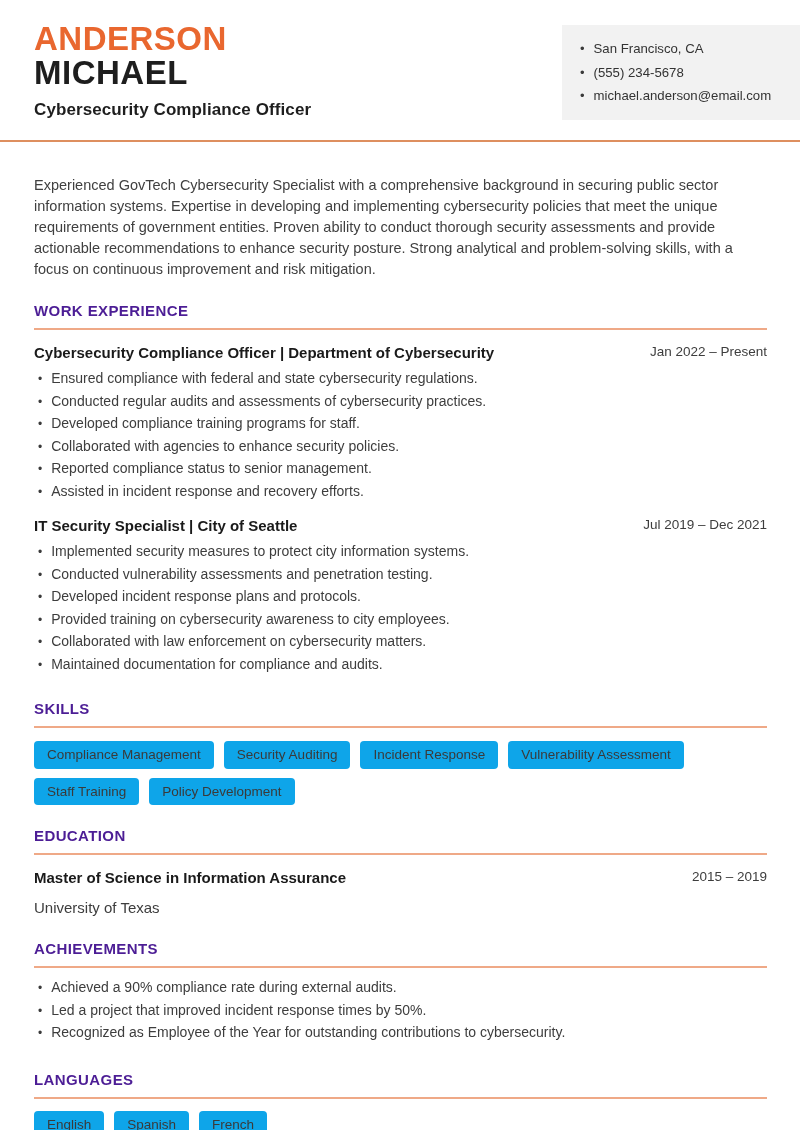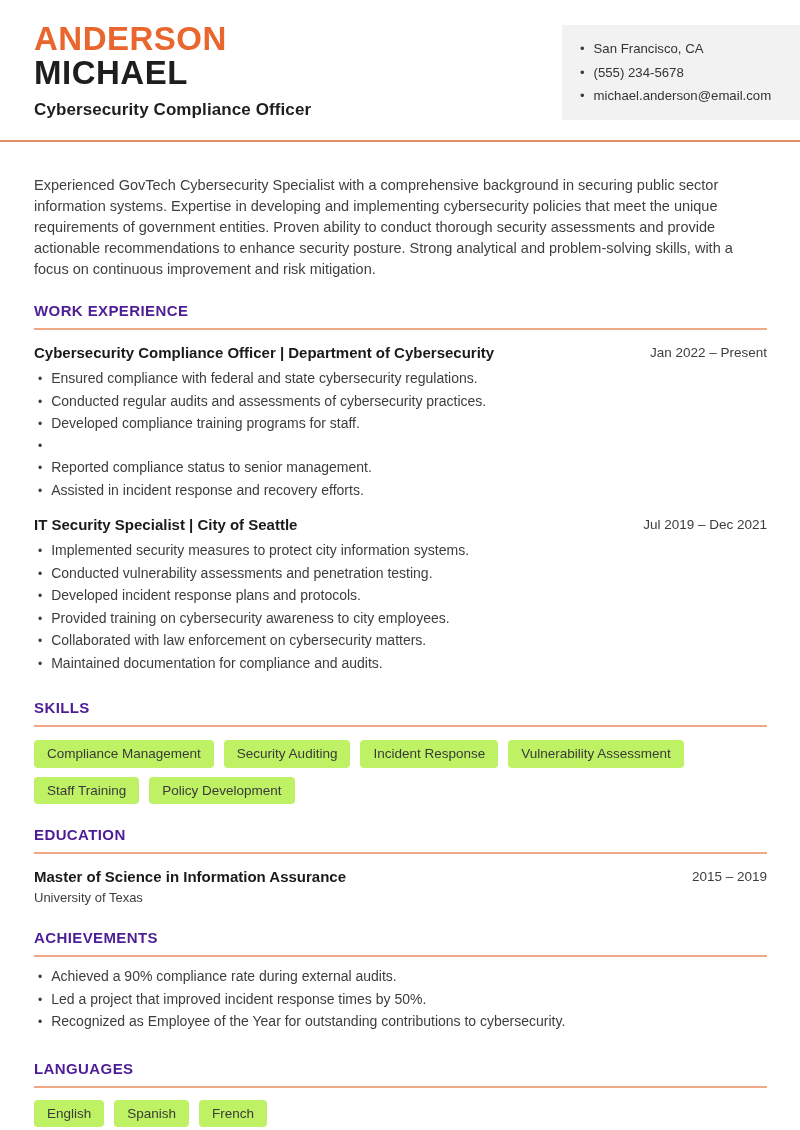--- a/index.html
+++ b/index.html
@@ -18,30 +18,30 @@
   .contact-item .dot, .bullet-li .dot { margin-right:9px; font-size:13px; color:#3a3a3a; }
   .top-divider { height:2px; background:#DE8F5F; margin-top:20px; }
   .main { padding:0 33px 0 34px; }
   .summary { margin-top:33px; font-size:14.5px; line-height:21px; color:#404040; }
   .section { margin-top:24px; }
   .section.tight { margin-top:22px; }
   .section-title {
     font-size:15px; font-weight:bold; color:#4c1d95; letter-spacing:0.4px;
     padding-bottom:9px; border-bottom:2px solid #EFA987;
   }
-  .entry-head { display:flex; justify-content:space-between; align-items:center; margin-top:14px; }
+  .entry-head { display:flex; justify-content:space-between; align-items:flex-start; margin-top:14px; }
   .entry-title { font-size:15px; font-weight:bold; color:#1a1a1a; }
   .entry-dates { font-size:13.5px; color:#3d3d3d; white-space:nowrap; }
   ul.bullets { list-style:none; margin-top:7px; }
   .bullet-li { display:flex; align-items:baseline; font-size:14px; line-height:21.5px; color:#3d3d3d; }
   .bullet-li .dot { margin-left:4px; font-size:12px; }
-  .school { margin-top:5px; font-size:13px; color:#3d3d3d; }
+  .school { margin-top:13px; font-size:15px; color:#3d3d3d; }
   .tags { display:flex; flex-wrap:wrap; gap:9px 10px; margin-top:13px; }
   .tag {
-    background:#bef264; color:#3a3a3a; font-size:13.5px; line-height:13.5px;
+    background:#0ea5e9; color:#3a3a3a; font-size:13.5px; line-height:13.5px;
     padding:7px 13px; border-radius:4px; display:inline-block;
   }
 </style>
 </head>
 <body>
 
 <div class="header">
   <div class="header-left">
     <div class="name last">ANDERSON</div>
     <div class="name">MICHAEL</div>
@@ -85,20 +85,21 @@
         <li class="bullet-li">
             <span class="dot">•</span>
             <span>Conducted regular audits and assessments of cybersecurity practices.</span>
           </li>
         <li class="bullet-li">
             <span class="dot">•</span>
             <span>Developed compliance training programs for staff.</span>
           </li>
         <li class="bullet-li">
             <span class="dot">•</span>
+            <span>Collaborated with agencies to enhance security policies.</span>
           </li>
         <li class="bullet-li">
             <span class="dot">•</span>
             <span>Reported compliance status to senior management.</span>
           </li>
         <li class="bullet-li">
             <span class="dot">•</span>
             <span>Assisted in incident response and recovery efforts.</span>
           </li>
       </ul>

